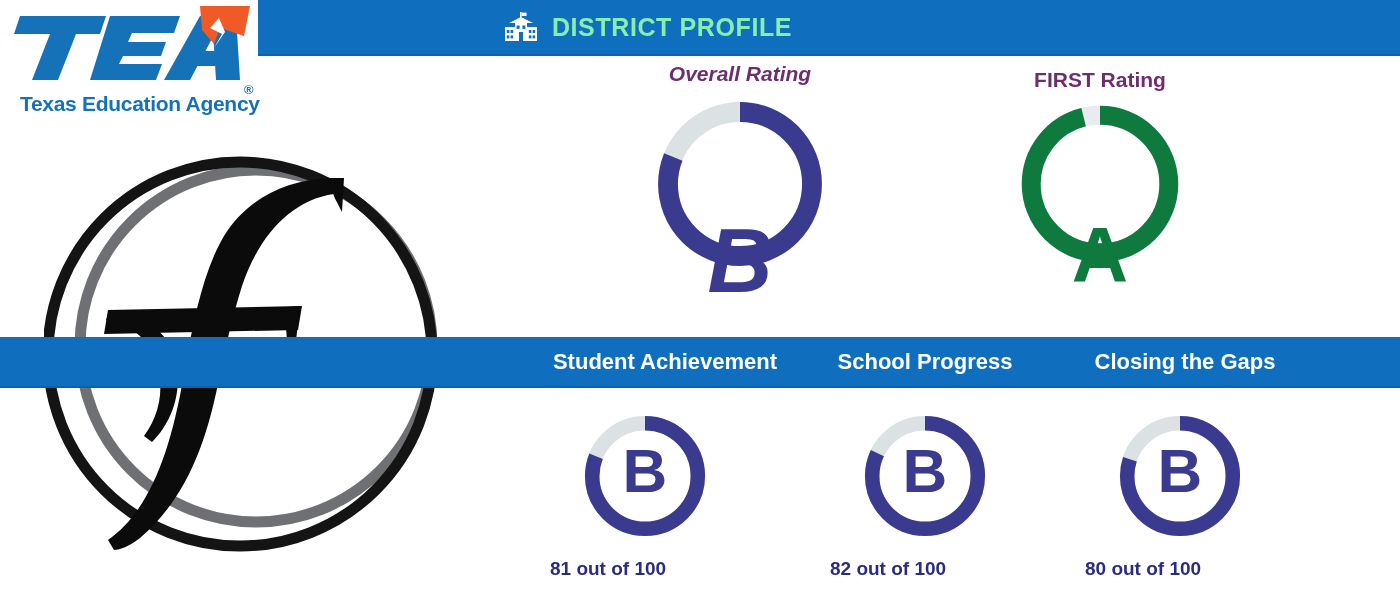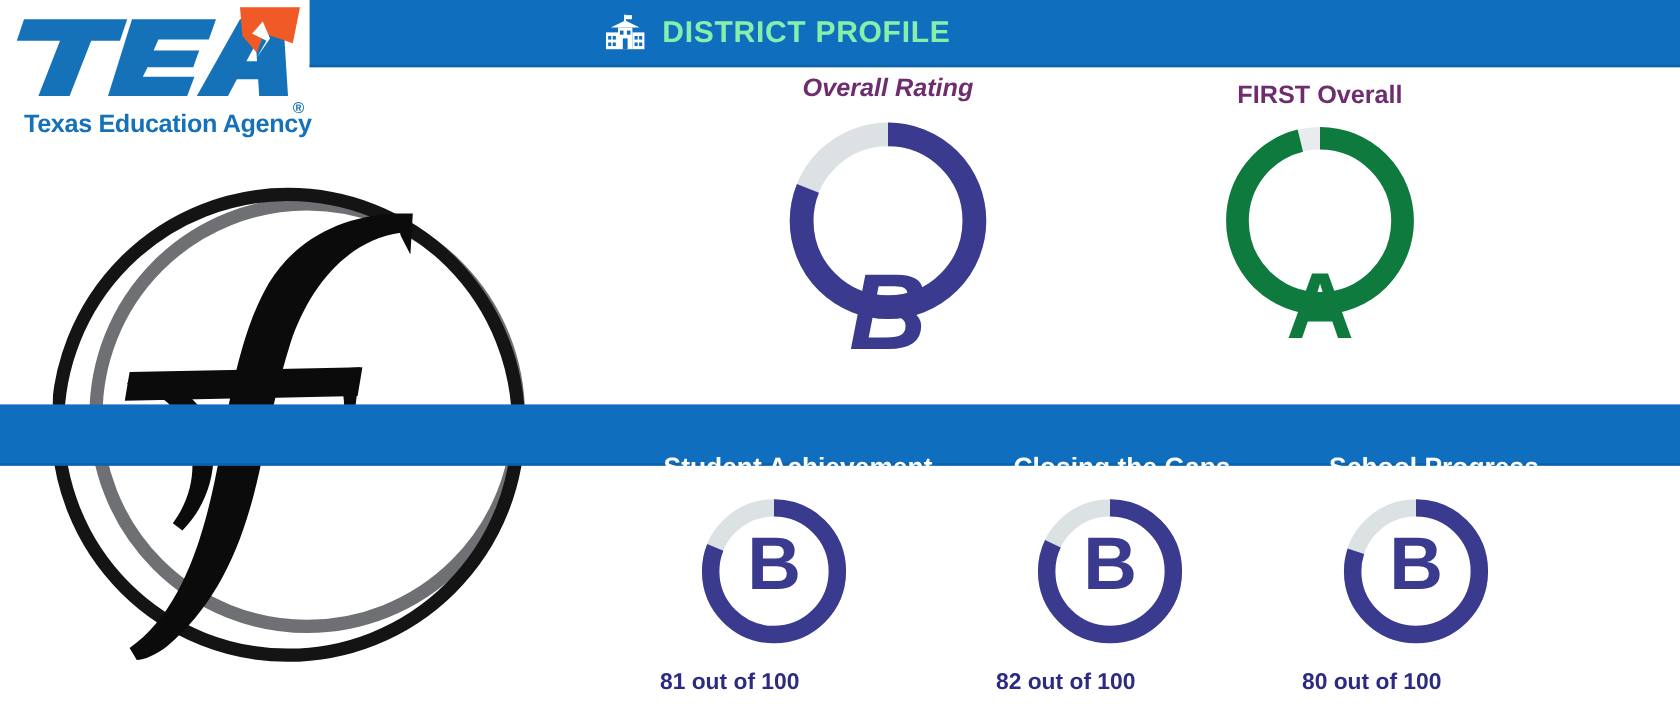--- a/index.html
+++ b/index.html
@@ -91,21 +91,20 @@
     box-sizing: border-box;
   }
   .mid-labels {
     position: absolute;
     left: 530px;
     top: 0;
     width: 800px;
     height: 49px;
     display: flex;
     align-items: center;
-    margin-top: 28px;
   }
   .mid-label {
     color: #ffffff;
     font-size: 22px;
     font-weight: bold;
     text-align: center;
     white-space: nowrap;
   }
   .mid-label.m0 { width: 270px; }
   .mid-label.m1 { width: 250px; }
@@ -239,21 +238,21 @@
     <div class="gauge-title">Overall Rating</div>
     <svg class="gauge-ring" width="180" height="180" viewBox="0 0 100 100">
       <circle cx="50" cy="50" r="40" fill="none" stroke="#dce1e3" stroke-width="11"></circle>
       <circle cx="50" cy="50" r="40" fill="none" stroke="#3a3a8f" stroke-width="11" stroke-dasharray="203.58 251.33" stroke-dashoffset="0" transform="rotate(-90 50 50)"></circle>
     </svg>
     <div class="gauge-grade">B</div>
     <div class="gauge-score">81 out of 100</div>
   </div>
 
   <div class="gauge" id="gauge-first">
-    <div class="gauge-title">FIRST Overall</div>
+    <div class="gauge-title">FIRST Rating</div>
     <svg class="gauge-ring" width="172" height="172" viewBox="0 0 100 100">
       <circle cx="50" cy="50" r="40" fill="none" stroke="#e8ecee" stroke-width="11"></circle>
       <circle cx="50" cy="50" r="40" fill="none" stroke="#0f7a3d" stroke-width="11" stroke-dasharray="241.27 251.33" stroke-dashoffset="0" transform="rotate(-90 50 50)"></circle>
     </svg>
     <div class="gauge-grade">A</div>
     <div class="gauge-score">96 out of 100</div>
   </div>
 
   <svg class="district-logo" viewBox="0 0 412 434">
 
@@ -277,22 +276,22 @@
     <path d="M64 176 L258 172 L254 196 L60 200 Z" fill="#0b0b0b"></path>
 
     <path d="M66 176 C 108 182, 134 206, 134 244 C 134 270, 124 292, 108 308 L 100 302 C 112 286, 118 266, 116 246 C 112 212, 94 192, 62 186 Z" fill="#0b0b0b"></path>
 
     <path d="M230 174 L256 172 L250 224 L240 222 C 246 200, 242 184, 230 180 Z" fill="#0b0b0b"></path>
   </svg>
 
   <div class="mid-band">
     <div class="mid-labels">
       <div class="mid-label m0">Student Achievement</div>
+      <div class="mid-label m1">School Progress</div>
       <div class="mid-label m2">Closing the Gaps</div>
-      <div class="mid-label m1">School Progress</div>
     </div>
   </div>
 
   <div class="gauge gauge-small" id="gauge-student">
     <svg class="gauge-ring" width="132" height="132" viewBox="0 0 100 100">
       <circle cx="50" cy="50" r="40" fill="none" stroke="#dce1e3" stroke-width="11"></circle>
       <circle cx="50" cy="50" r="40" fill="none" stroke="#3a3a8f" stroke-width="11" stroke-dasharray="203.58 251.33" transform="rotate(-90 50 50)"></circle>
     </svg>
     <div class="gauge-grade">B</div>
     <div class="gauge-score">81 out of 100</div>

